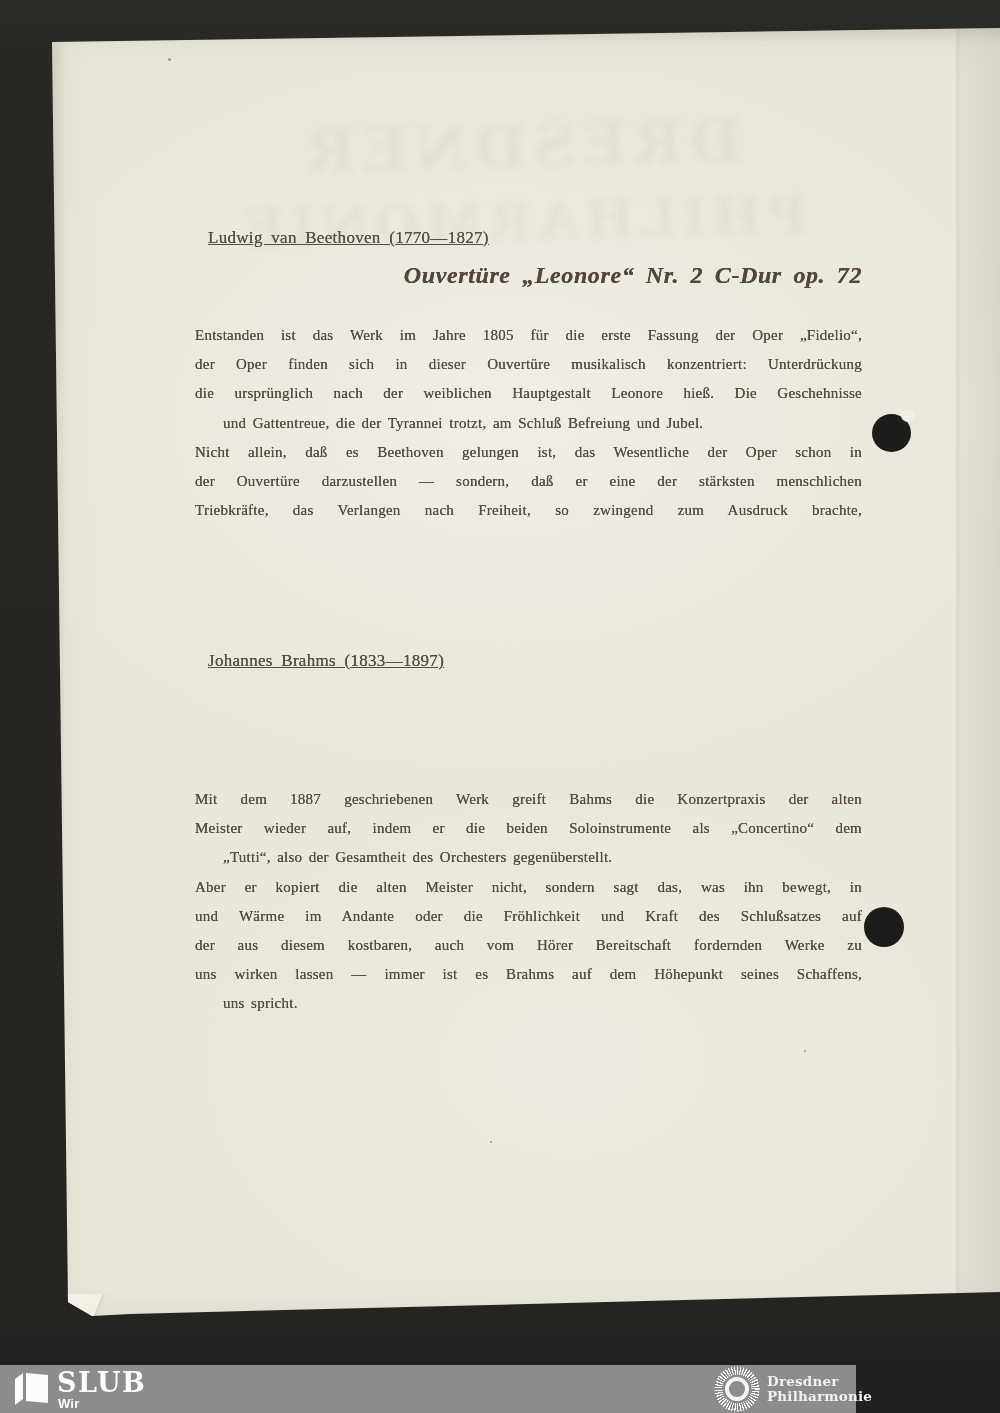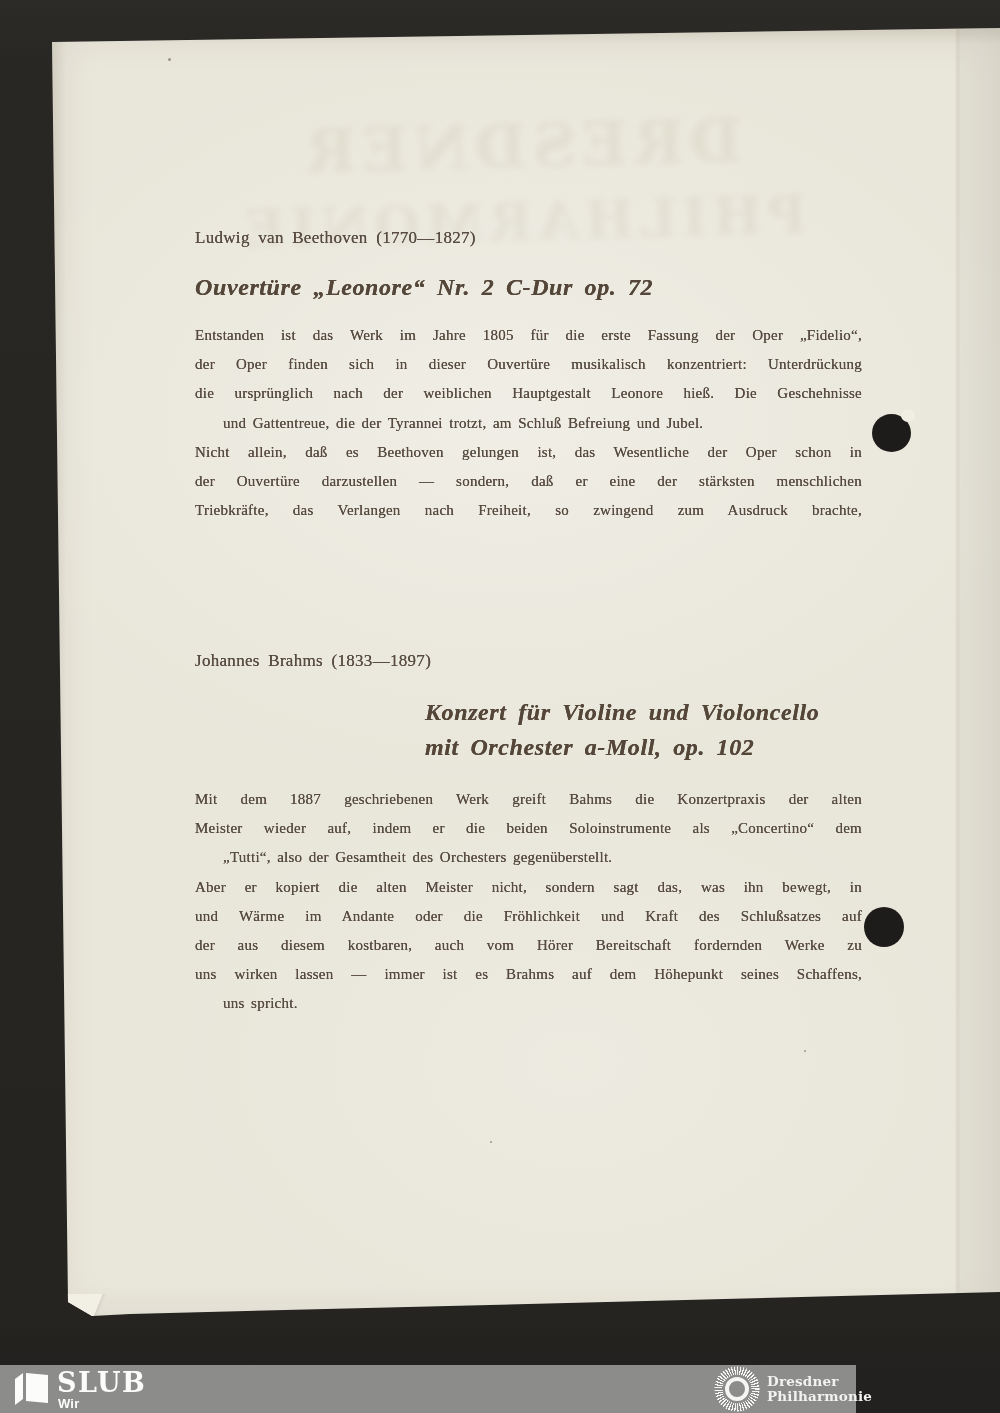--- a/index.html
+++ b/index.html
@@ -34,32 +34,32 @@
     position:absolute;left:90px;top:80px;width:760px;
     font-family:"DejaVu Serif", serif;font-weight:bold;
     color:#978a64;opacity:0.085;filter:blur(3px);
     transform:scaleX(-1) rotate(1.5deg);
     text-align:center;line-height:76px;letter-spacing:6px;
   }
   .ghost .g1{font-size:60px;}
   .ghost .g2{font-size:52px;}
   
   .composer{
-    position:absolute;left:143px;width:667px;
+    position:absolute;left:156px;width:667px;
     font-size:17px;line-height:22px;word-spacing:4px;letter-spacing:0.3px;
-    text-shadow:0 0 0.5px currentColor;color:#584c41;
+    text-shadow:0 0 0.5px currentColor;color:#584c41;text-decoration:underline;
   }
   .composer.c1{top:199px;}
   .composer.c2{top:622px;}
   .worktitle{
     position:absolute;font-style:italic;font-weight:bold;
     font-size:24px;letter-spacing:0.6px;word-spacing:5px;color:#544739;
     text-shadow:0 0 0.5px currentColor;
   }
-  .worktitle.t1{left:143px;top:244px;width:667px;text-align:left;line-height:30px;}
+  .worktitle.t1{left:143px;top:232px;width:667px;text-align:right;line-height:30px;}
   .worktitle.t2{left:373px;top:667px;width:450px;text-align:left;line-height:35.4px;}
   .para{position:absolute;left:143px;width:667px;}
   .para.p1{top:293px;}
   .para.p2{top:757px;}
   .tline{
     height:29.2px;line-height:29.2px;font-size:15px;letter-spacing:0.25px;word-spacing:2.5px;
     text-align:justify;text-align-last:justify;white-space:nowrap;
     text-shadow:0 0 0.5px currentColor;color:#574b40;
   }
   .tline.end{text-align-last:left;margin-left:28px;}
@@ -127,24 +127,20 @@
       <div class="tline">Entstanden ist das Werk im Jahre 1805 für die erste Fassung der Oper „Fidelio“,</div>
       <div class="tline">der Oper finden sich in dieser Ouvertüre musikalisch konzentriert: Unterdrückung</div>
       <div class="tline">die ursprünglich nach der weiblichen Hauptgestalt Leonore hieß. Die Geschehnisse</div>
       <div class="tline end">und Gattentreue, die der Tyrannei trotzt, am Schluß Befreiung und Jubel.</div>
       <div class="tline">Nicht allein, daß es Beethoven gelungen ist, das Wesentliche der Oper schon in</div>
       <div class="tline">der Ouvertüre darzustellen — sondern, daß er eine der stärksten menschlichen</div>
       <div class="tline">Triebkräfte, das Verlangen nach Freiheit, so zwingend zum Ausdruck brachte,</div>
     </div>
 
     <div class="composer c2">Johannes Brahms (1833—1897)</div>
-    <div class="worktitle t2">
-      <div>Konzert für Violine und Violoncello</div>
-      <div>mit Orchester a-Moll, op. 102</div>
-    </div>
     <div class="para p2">
       <div class="tline">Mit dem 1887 geschriebenen Werk greift Bahms die Konzertpraxis der alten</div>
       <div class="tline">Meister wieder auf, indem er die beiden Soloinstrumente als „Concertino“ dem</div>
       <div class="tline end">„Tutti“, also der Gesamtheit des Orchesters gegenüberstellt.</div>
       <div class="tline">Aber er kopiert die alten Meister nicht, sondern sagt das, was ihn bewegt, in</div>
       <div class="tline">und Wärme im Andante oder die Fröhlichkeit und Kraft des Schlußsatzes auf</div>
       <div class="tline">der aus diesem kostbaren, auch vom Hörer Bereitschaft fordernden Werke zu</div>
       <div class="tline">uns wirken lassen — immer ist es Brahms auf dem Höhepunkt seines Schaffens,</div>
       <div class="tline end">uns spricht.</div>
     </div>

